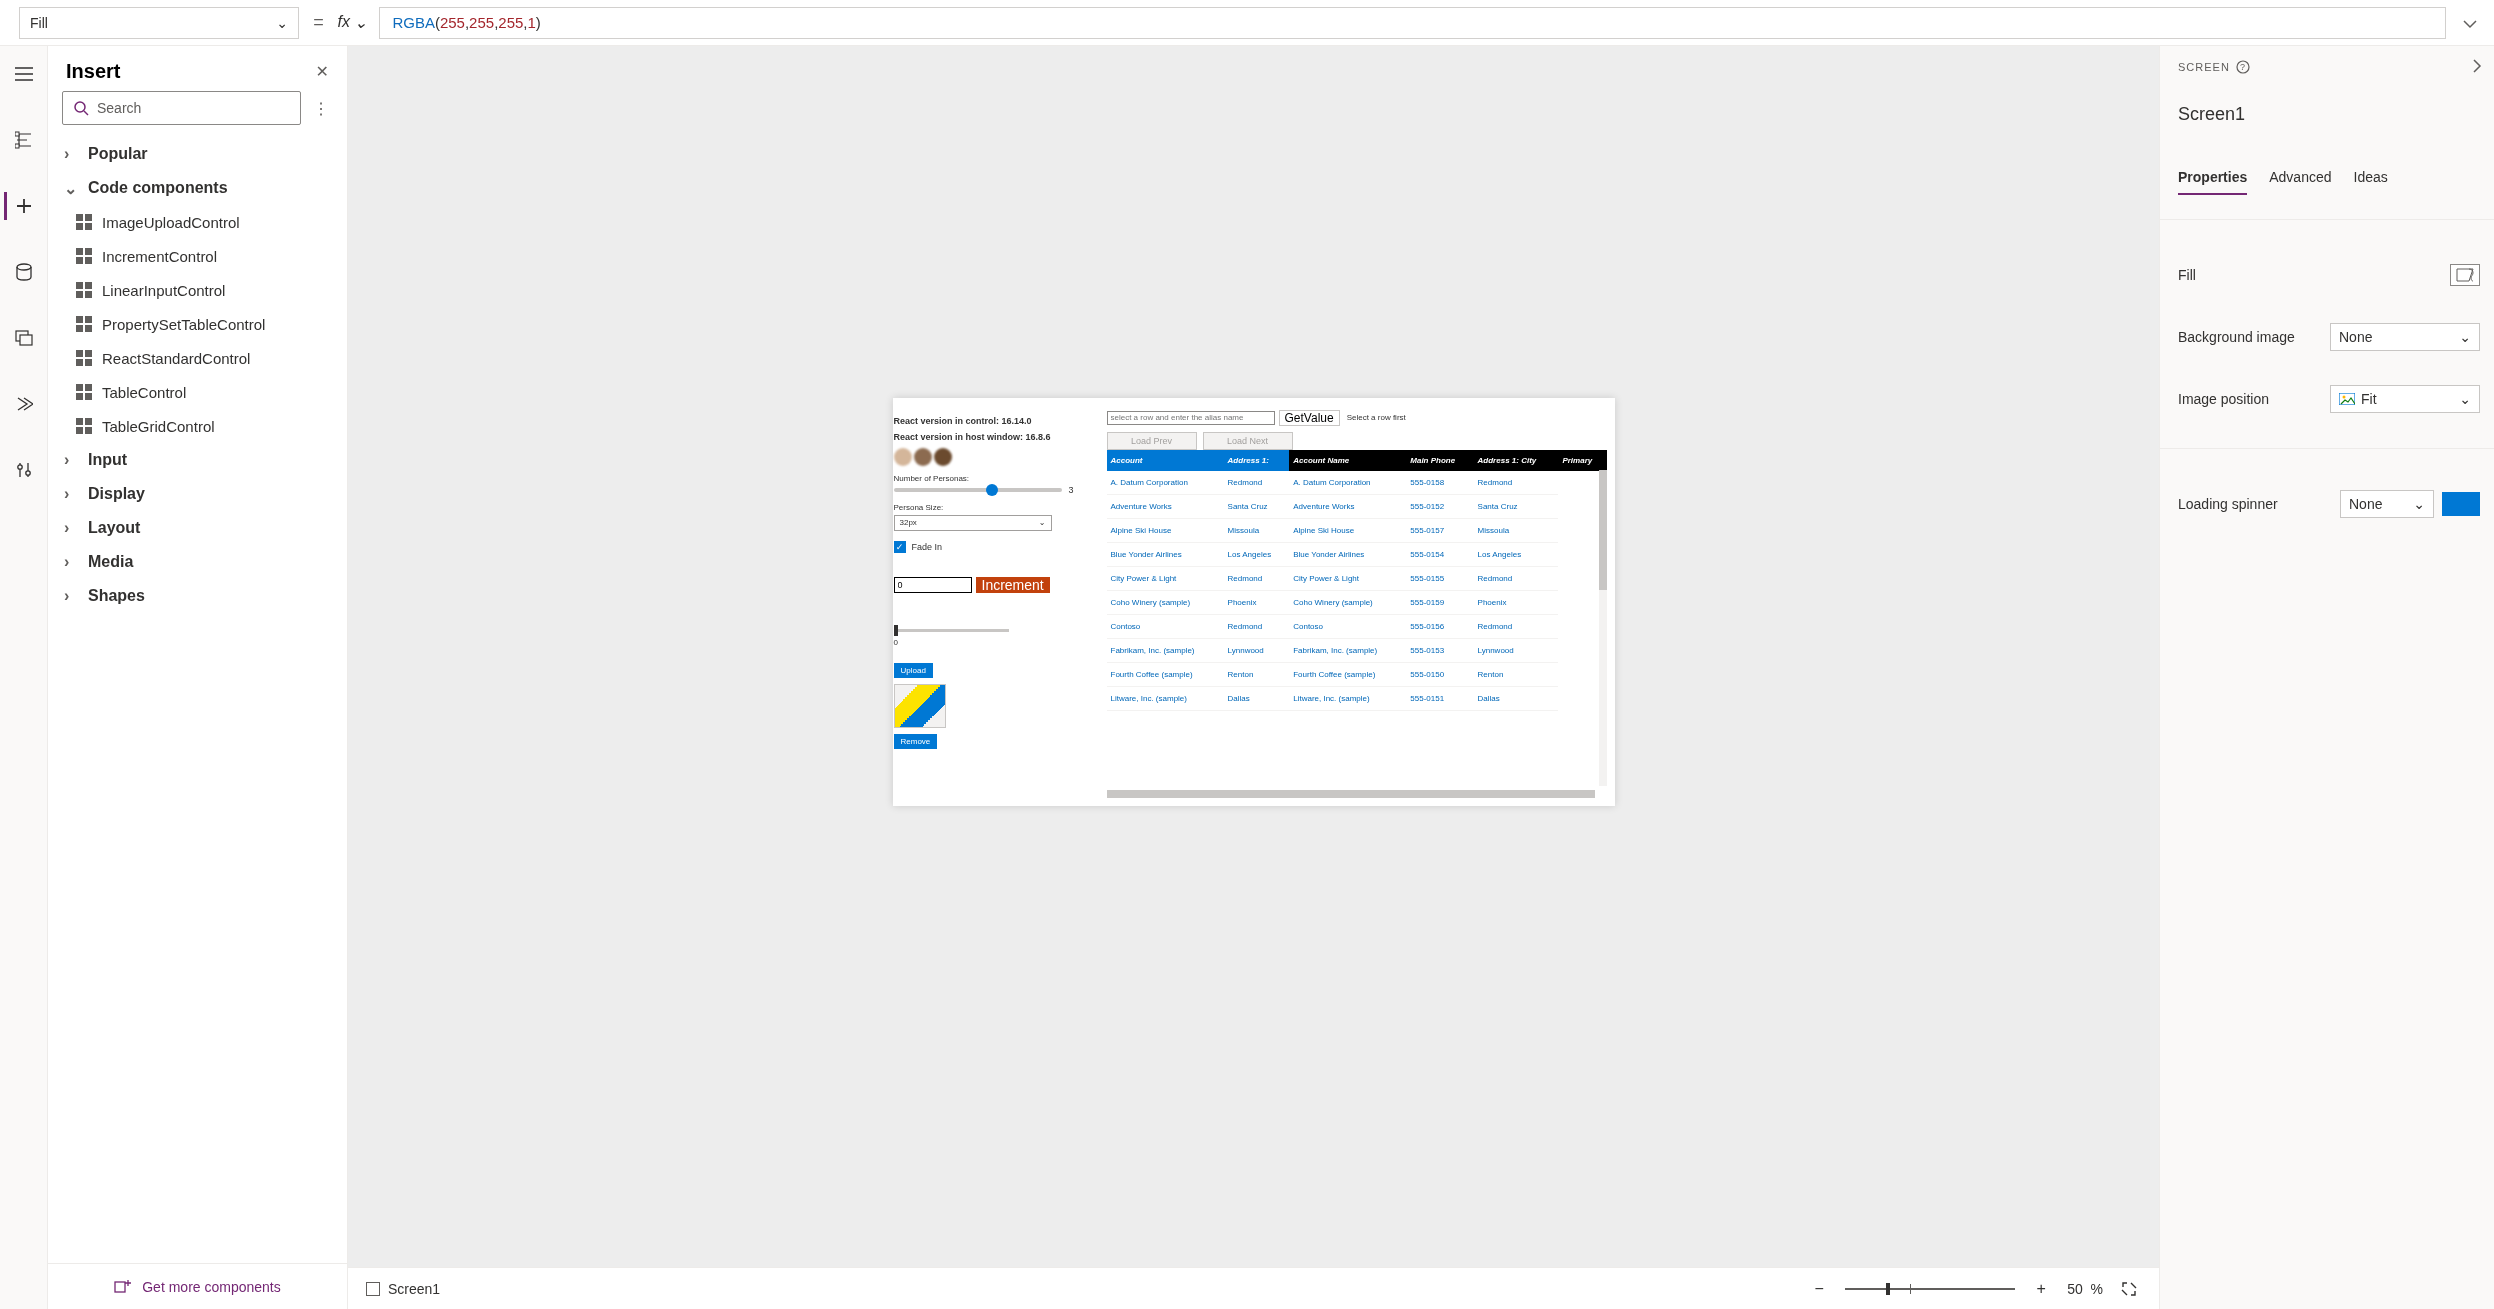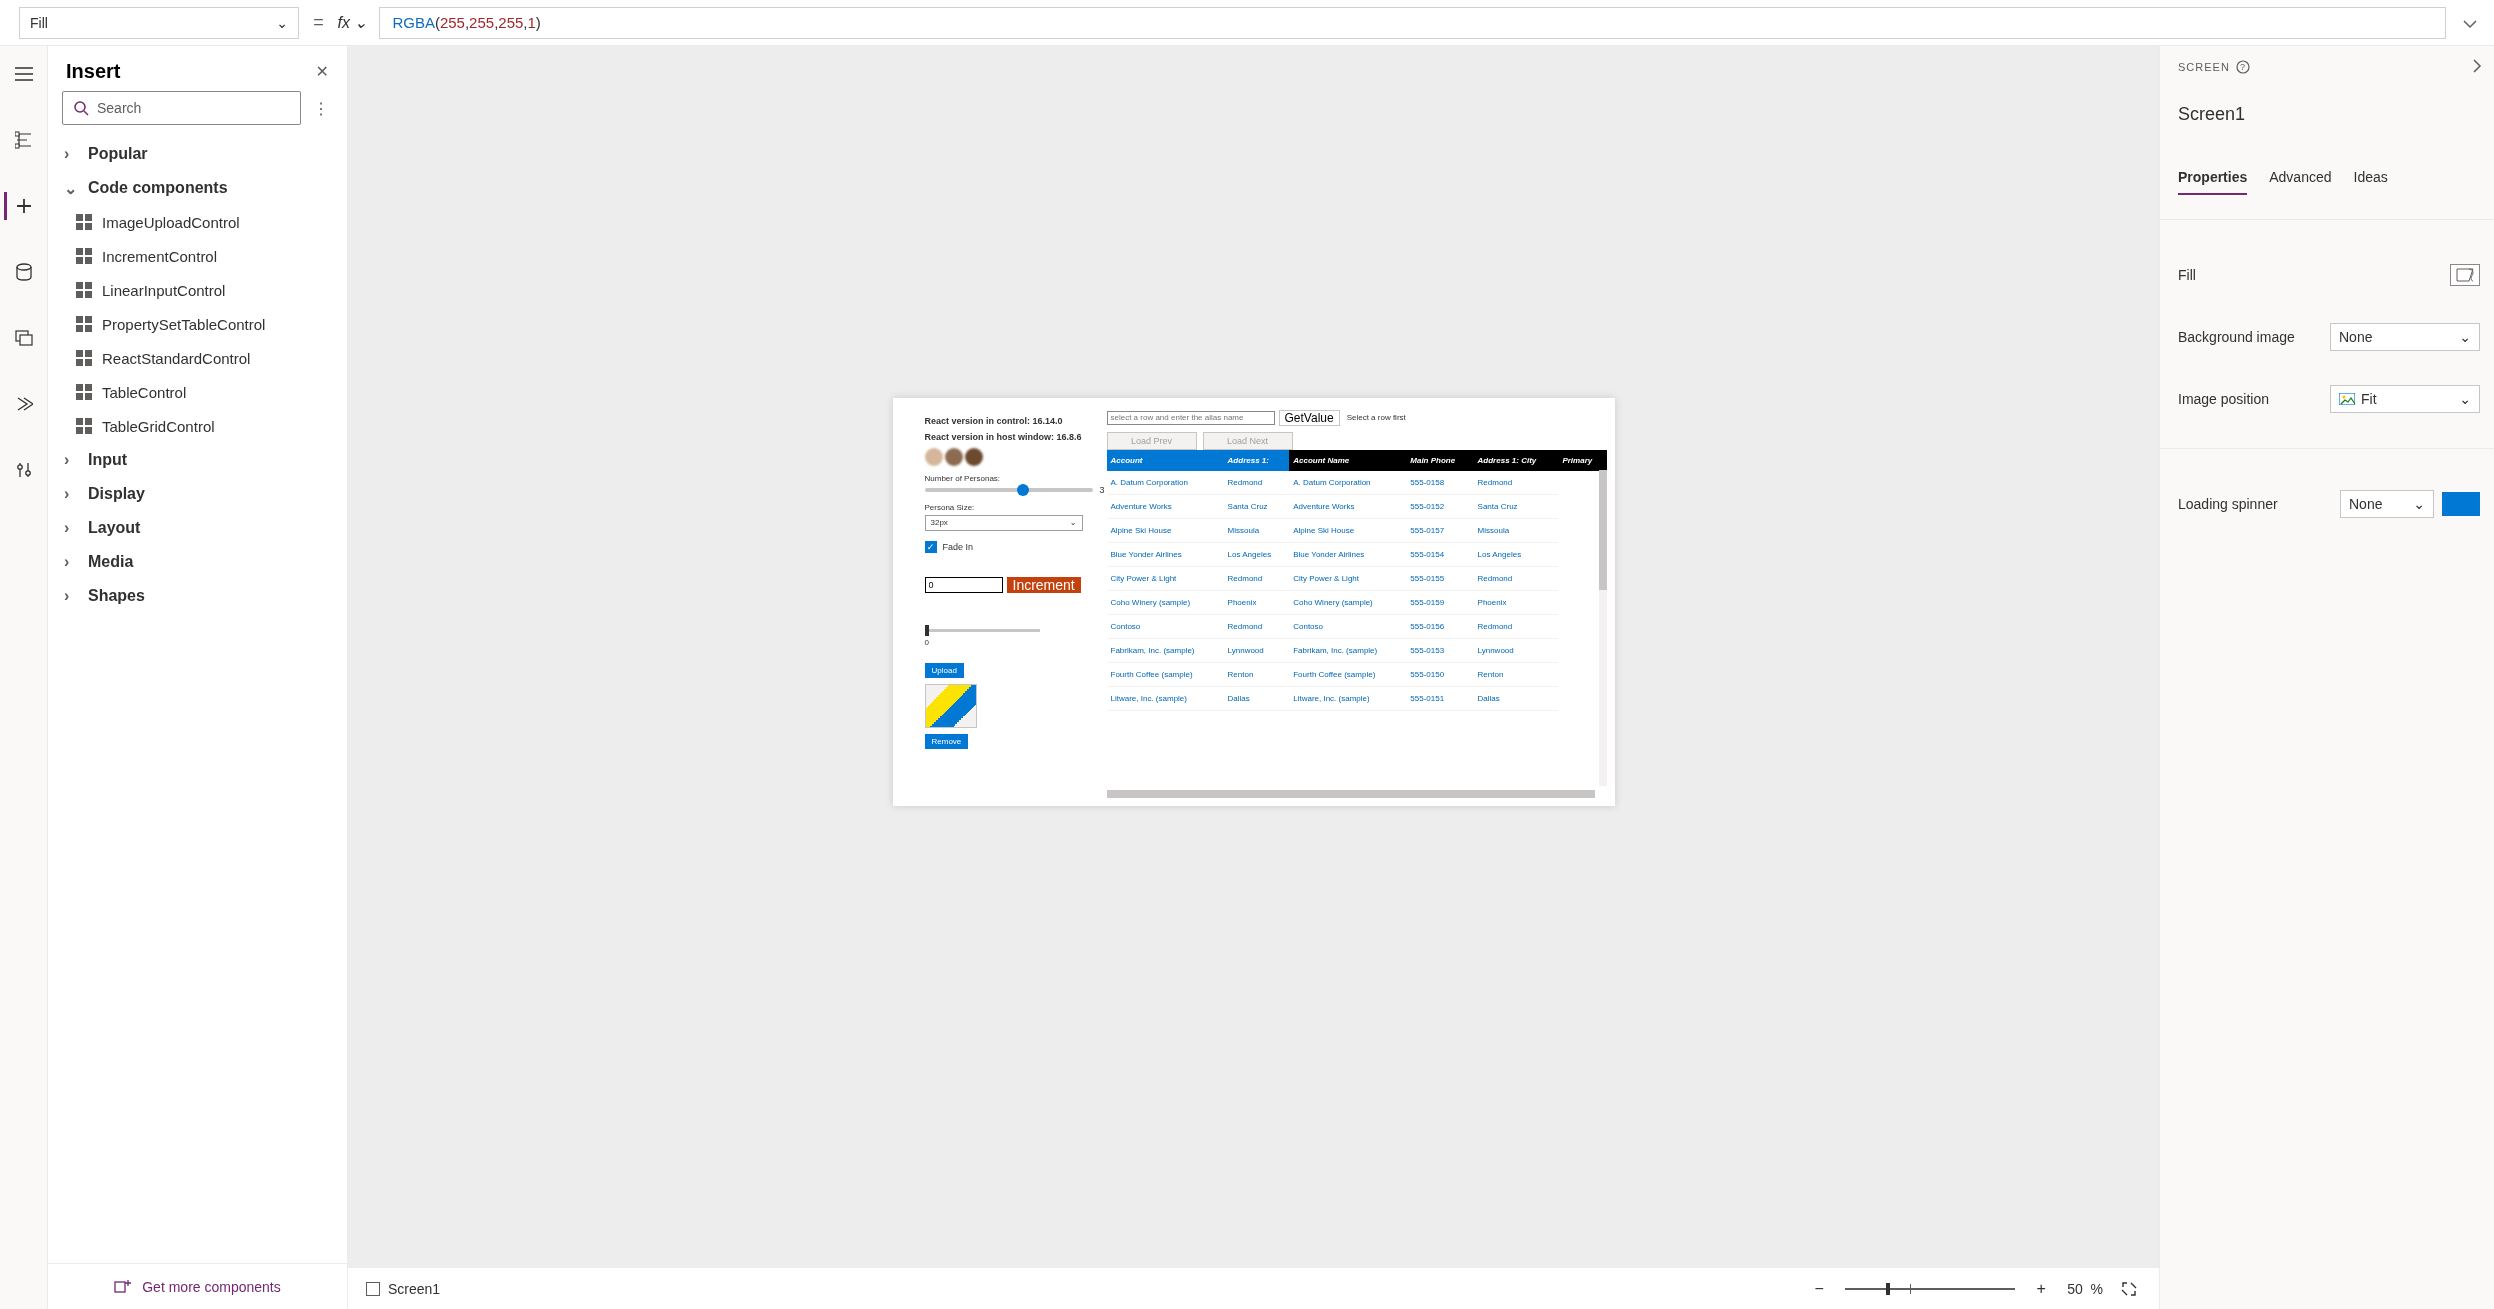--- a/index.html
+++ b/index.html
@@ -7,21 +7,21 @@
 
 
 .formula-bar {
   display: flex; align-items: center; height: 46px; background: #fff; border-bottom: 1px solid #edebe9;
 }
 .prop-select {
   width: 280px; height: 32px; margin-left: 19px; border: 1px solid #d2d0ce; background: #fff;
   display: flex; align-items: center; justify-content: space-between; padding: 0 10px; font-size: 14px; color: #323130;
 }
 .eq { margin: 0 14px; font-size: 18px; color: #605e5c; font-style: italic; }
-.fx { font-style: italic; font-size: 16px; color: #323130; display:flex; align-items:center; gap:4px; }
+.fx { font-style: italic; font-size: 16px; color: #323130; display:flex; align-items:flex-start; gap:4px; }
 .fx-box {
   flex: 1; height: 32px; border: 1px solid #d2d0ce; background: #fff; margin-left: 12px; margin-right: 10px;
   display: flex; align-items: center; padding: 0 12px; font-family: Consolas, monospace; font-size: 15px;
 }
 .fx-rgba .fn { color: #0f6cbd; }
 .fx-rgba .num { color: #a4262c; }
 .fx-rgba .pn { color: #323130; }
 .fb-expand { width: 28px; height: 28px; margin-right: 10px; display:flex; align-items:center; justify-content:center; }
 
 
@@ -60,21 +60,21 @@
 
 
 .canvas-wrap { flex:1; display:flex; flex-direction:column; background:#ededed; position:relative; }
 .canvas-scroll { flex:1; overflow:auto; display:flex; }
 .canvas-pad { margin:auto; padding:40px 40px 150px 40px; }
 .canvas {
   width:722px; height:408px; background:#fff; box-shadow:0 0 8px rgba(0,0,0,.15);
   position:relative; font-size:9px; color:#333; overflow:hidden;
 }
 
-.cv-left { position:absolute; left:32px; top:18px; width:180px; }
+.cv-left { position:absolute; left:1px; top:18px; width:180px; }
 .cv-left .b { font-weight:700; font-size:9px; margin-bottom:6px; }
 .cv-personas { display:flex; gap:2px; margin:6px 0 8px 0; }
 .cv-personas span { width:18px; height:18px; border-radius:50%; background:#d4b69a; filter:blur(1px); }
 .cv-label { font-size:8px; color:#333; margin-top:8px; }
 .cv-slider { display:flex; align-items:center; gap:6px; margin-top:2px;}
 .cv-track { flex:1; height:4px; background:#c8c6c4; position:relative; border-radius:2px;}
 .cv-thumb { position:absolute; top:-4px; width:12px; height:12px; border-radius:50%; background:#0078d4; left:55%;}
 .cv-select { margin-top:3px; height:16px; border:1px solid #a19f9d; width:158px; padding:1px 5px; font-size:8px; display:flex; align-items:center; justify-content:space-between;}
 .cv-check { margin-top:10px; display:flex; align-items:center; gap:6px; font-size:9px;}
 .cv-check .box { width:12px; height:12px; background:#0078d4; display:flex; align-items:center; justify-content:center; color:#fff; font-size:9px;}

